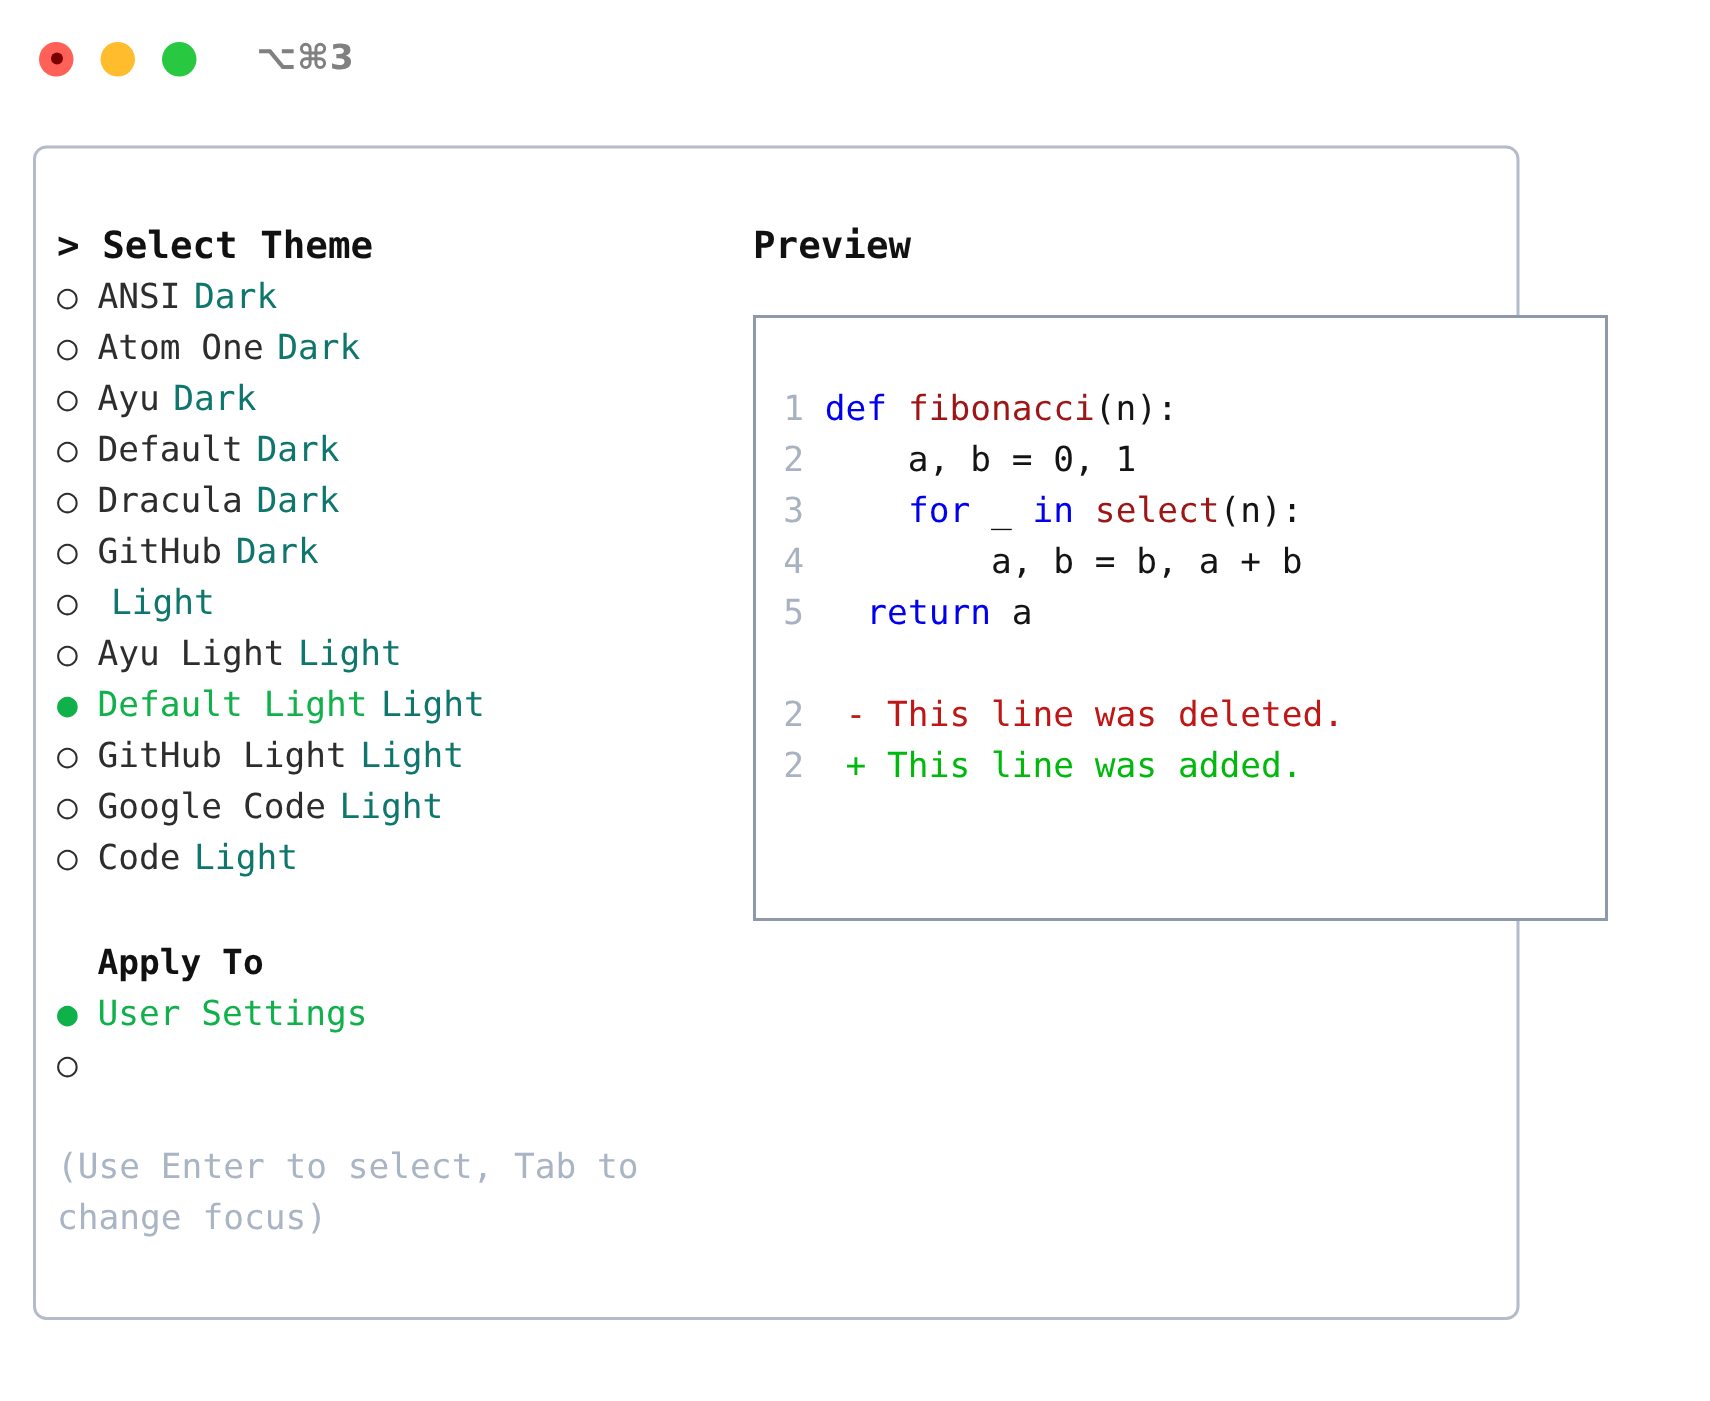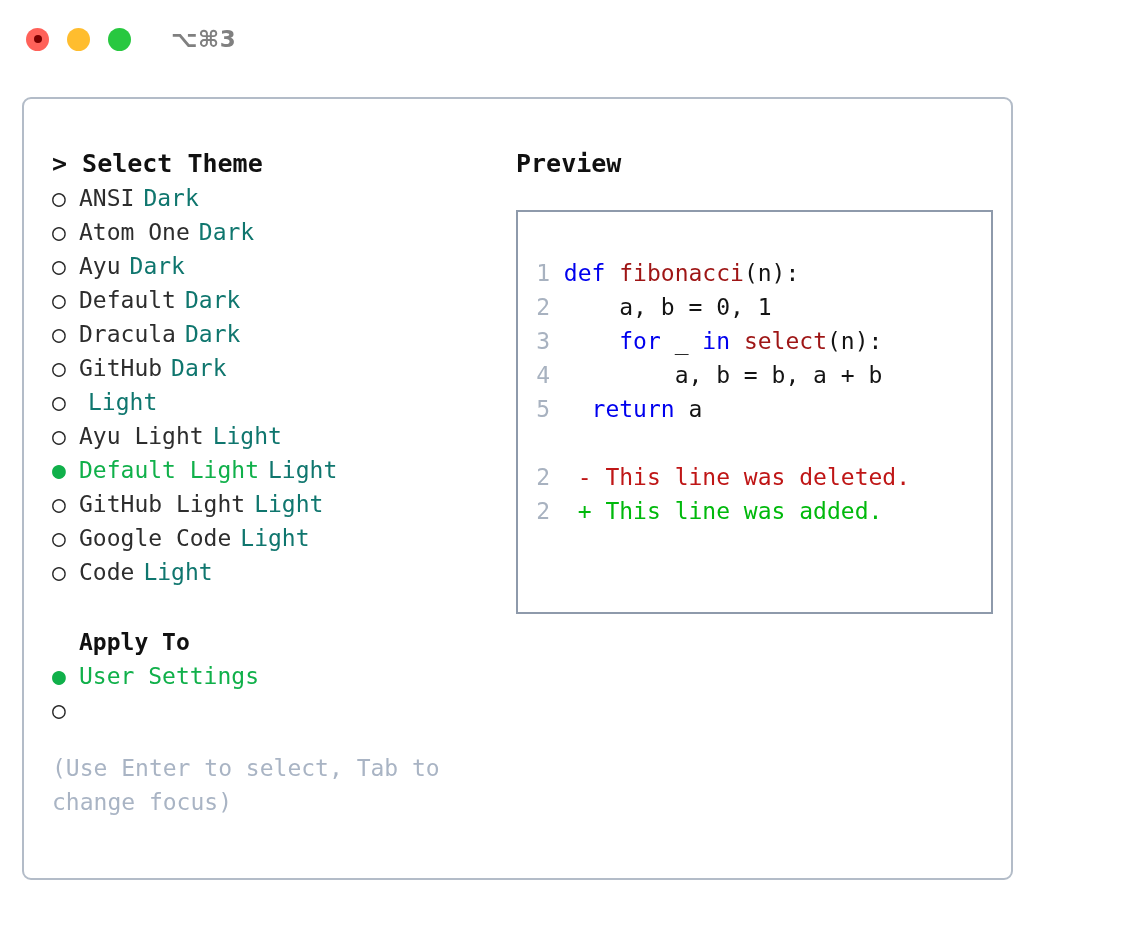--- a/index.html
+++ b/index.html
@@ -75,21 +75,21 @@
     width: 991px;
     height: 783px;
     border: 2px solid #b3bcc8;
     border-radius: 9px;
     box-sizing: border-box;
     background: #ffffff;
   }
 
   .columns {
     position: absolute;
-    left: 14px; top: 0;
+    left: 0; top: 0;
     width: 100%;
     height: 100%;
   }
 
   
   .left-col {
     position: absolute;
     left: 14px;
     top: 48px;
     width: 460px;
@@ -131,21 +131,21 @@
   .apply-heading {
     font-size: 23px;
     font-weight: bold;
     color: #111111;
     line-height: 34px;
     padding-left: 27px;
     white-space: pre;
   }
 
   .hint {
-    margin-top: 24px;
+    margin-top: 34px;
     font-size: 23px;
     line-height: 34px;
     color: #a9b4c4;
     width: 400px;
     white-space: pre-wrap;
   }
 
   
   .right-col {
     position: absolute;
@@ -154,21 +154,21 @@
     width: 500px;
   }
   .preview-title {
     font-size: 25px;
     font-weight: bold;
     color: #111111;
     line-height: 34px;
   }
   .preview-box {
     margin-top: 29px;
-    width: 477px;
+    width: 570px;
     height: 404px;
     border: 2px solid #8e9aab;
     box-sizing: border-box;
     background: #ffffff;
     padding: 44px 0 0 18px;
   }
   .code-line {
     font-size: 23px;
     line-height: 34px;
     height: 34px;

